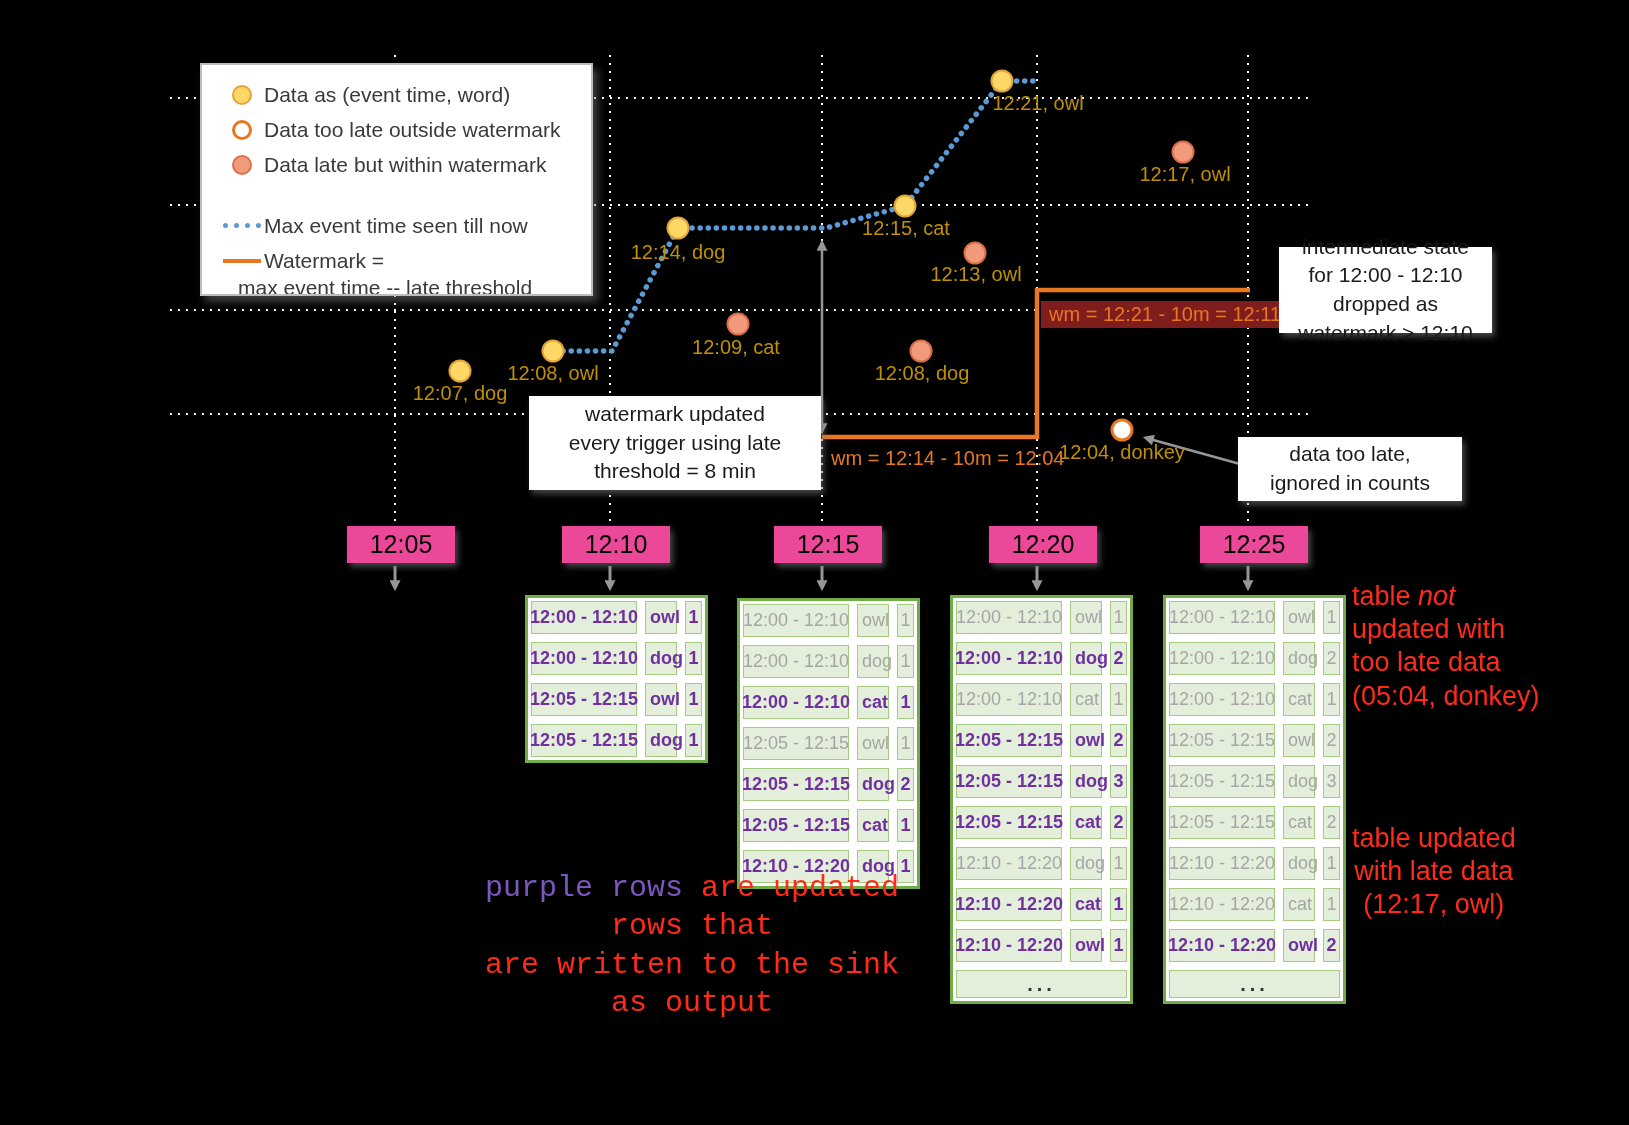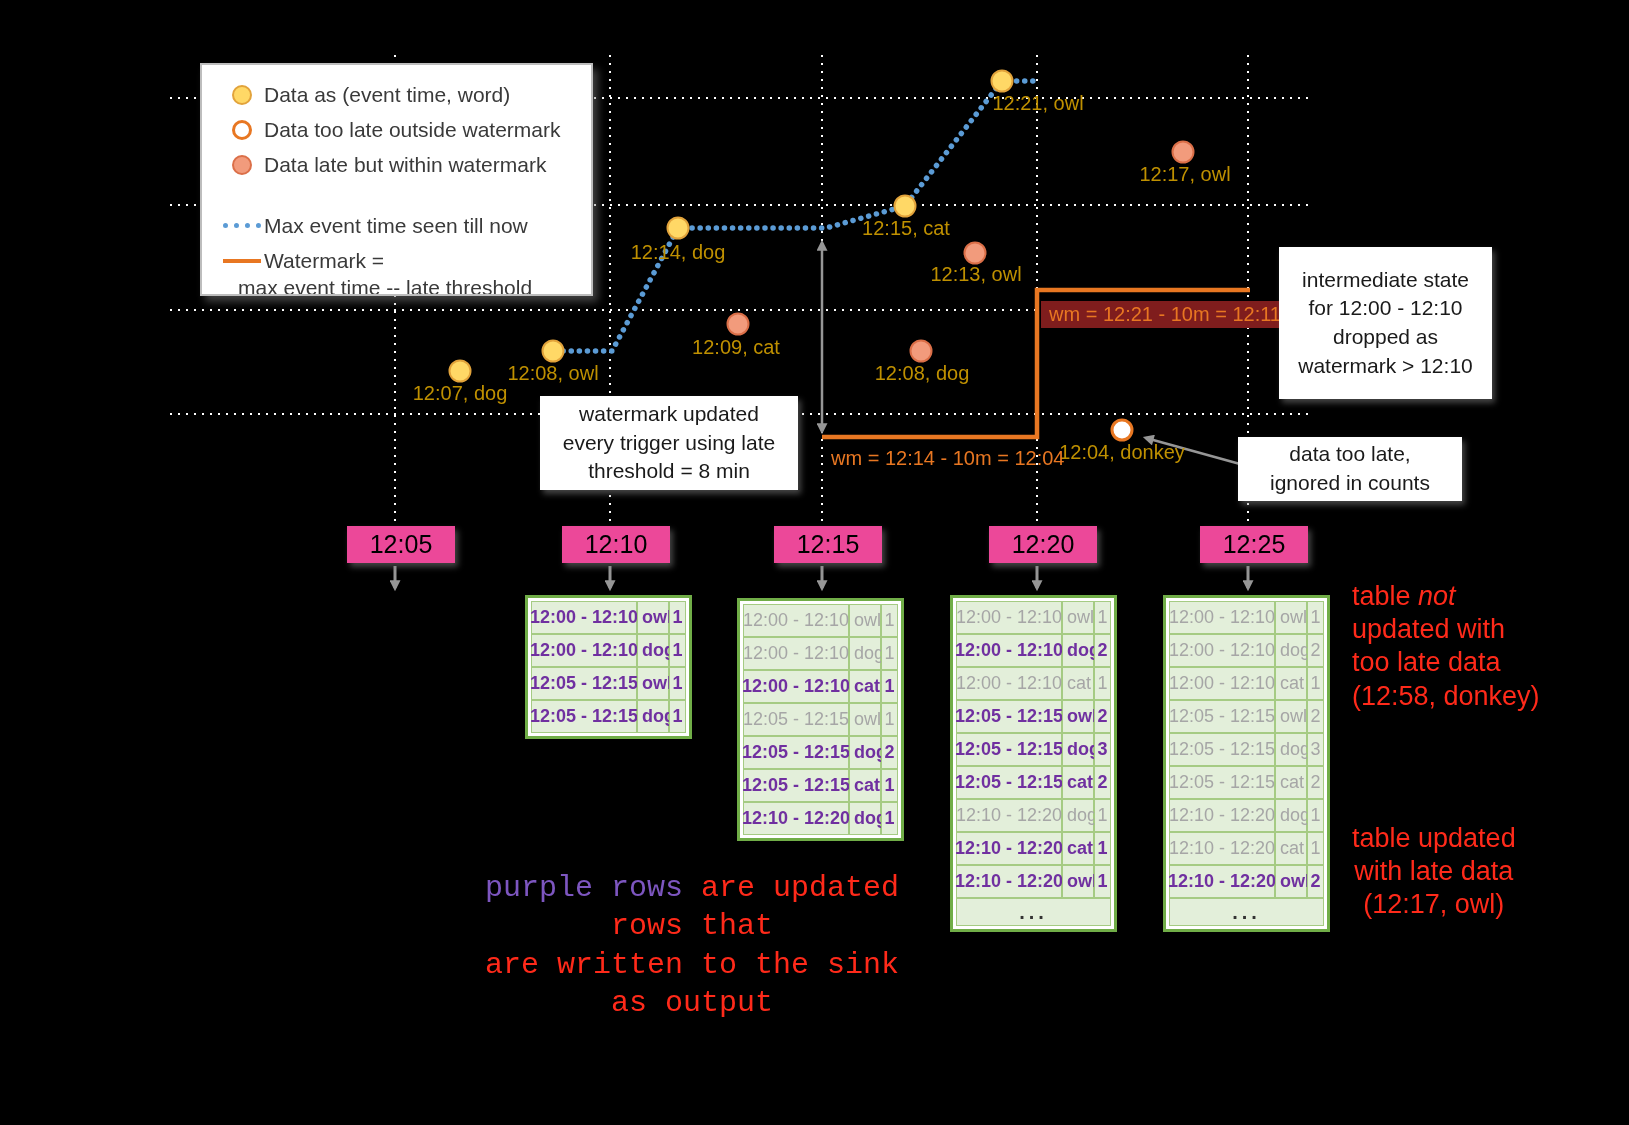--- a/index.html
+++ b/index.html
@@ -38,21 +38,21 @@
              box-shadow: 3px 4px 6px rgba(125,125,125,.55); }
 
   
   .callout { position: absolute; background: #fff; color: var(--callout_text);
              font-size: 21px; line-height: 1.36; display: flex; flex-direction: column;
              justify-content: center; text-align: center;
              box-shadow: 3px 4px 6px rgba(125,125,125,.55); }
 
   
   .rtable { position: absolute; display: grid; grid-template-columns: 106px 32px 17px;
-            gap: 0; padding: 3px; background: #fff;
+            gap: 8px; padding: 3px; background: #fff;
             border: 3px solid var(--table_border); }
   .cell { background: var(--cell_bg); border: 1px solid var(--cell_border); height: 33px;
           display: flex; align-items: center; justify-content: center; font-size: 18px;
           white-space: nowrap; }
   .cell.word { justify-content: flex-start; padding-left: 4px; }
   .cell.new { color: var(--row_updated); font-weight: 700; }
   .cell.old { color: var(--row_old); }
   .cell.ell { grid-column: 1 / 4; height: 28px; color: #333; font-weight: 700;
               font-size: 20px; letter-spacing: 4px; }
 
@@ -238,26 +238,26 @@
       <div class="wmlabel boxed" style="left:1041px;top:301px">wm = 12:21 - 10m = 12:11</div>
     </div>
   <div id="timebox-layer" class="layer">
       <div class="timebox" style="left:347px;top:526px">12:05</div>
       <div class="timebox" style="left:562px;top:526px">12:10</div>
       <div class="timebox" style="left:774px;top:526px">12:15</div>
       <div class="timebox" style="left:989px;top:526px">12:20</div>
       <div class="timebox" style="left:1200px;top:526px">12:25</div>
     </div>
   <div id="callouts-layer" class="layer">
-      <div class="callout" style="left:540px;top:396px;width:258px;height:94px">
+      <div class="callout" style="left:529px;top:396px;width:292px;height:94px">
         <div>watermark updated</div>
         <div>every trigger using late</div>
         <div>threshold = 8 min</div>
       </div>
-      <div class="callout" style="left:1279px;top:247px;width:213px;height:152px">
+      <div class="callout" style="left:1279px;top:247px;width:213px;height:86px">
         <div>intermediate state</div>
         <div>for 12:00 - 12:10</div>
         <div>dropped as</div>
         <div>watermark &gt; 12:10</div>
       </div>
       <div class="callout" style="left:1238px;top:437px;width:224px;height:64px">
         <div>data too late,</div>
         <div>ignored in counts</div>
       </div>
     </div>
@@ -300,21 +300,21 @@
 
   <div class="note" id="sink-note">
     <div><span class="hl">purple rows</span><span> are updated rows that</span></div>
     <div>are written to the sink as output</div>
   </div>
 
   <div class="note" id="not-updated-note">
     <div><span>table </span><em>not</em></div>
     <div>updated with</div>
     <div>too late data</div>
-    <div>(12:58, donkey)</div>
+    <div>(05:04, donkey)</div>
   </div>
 
   <div class="note" id="updated-note">
     <div>table updated</div>
     <div>with late data</div>
     <div>(12:17, owl)</div>
   </div>
 </div>
 
 </body></html>

